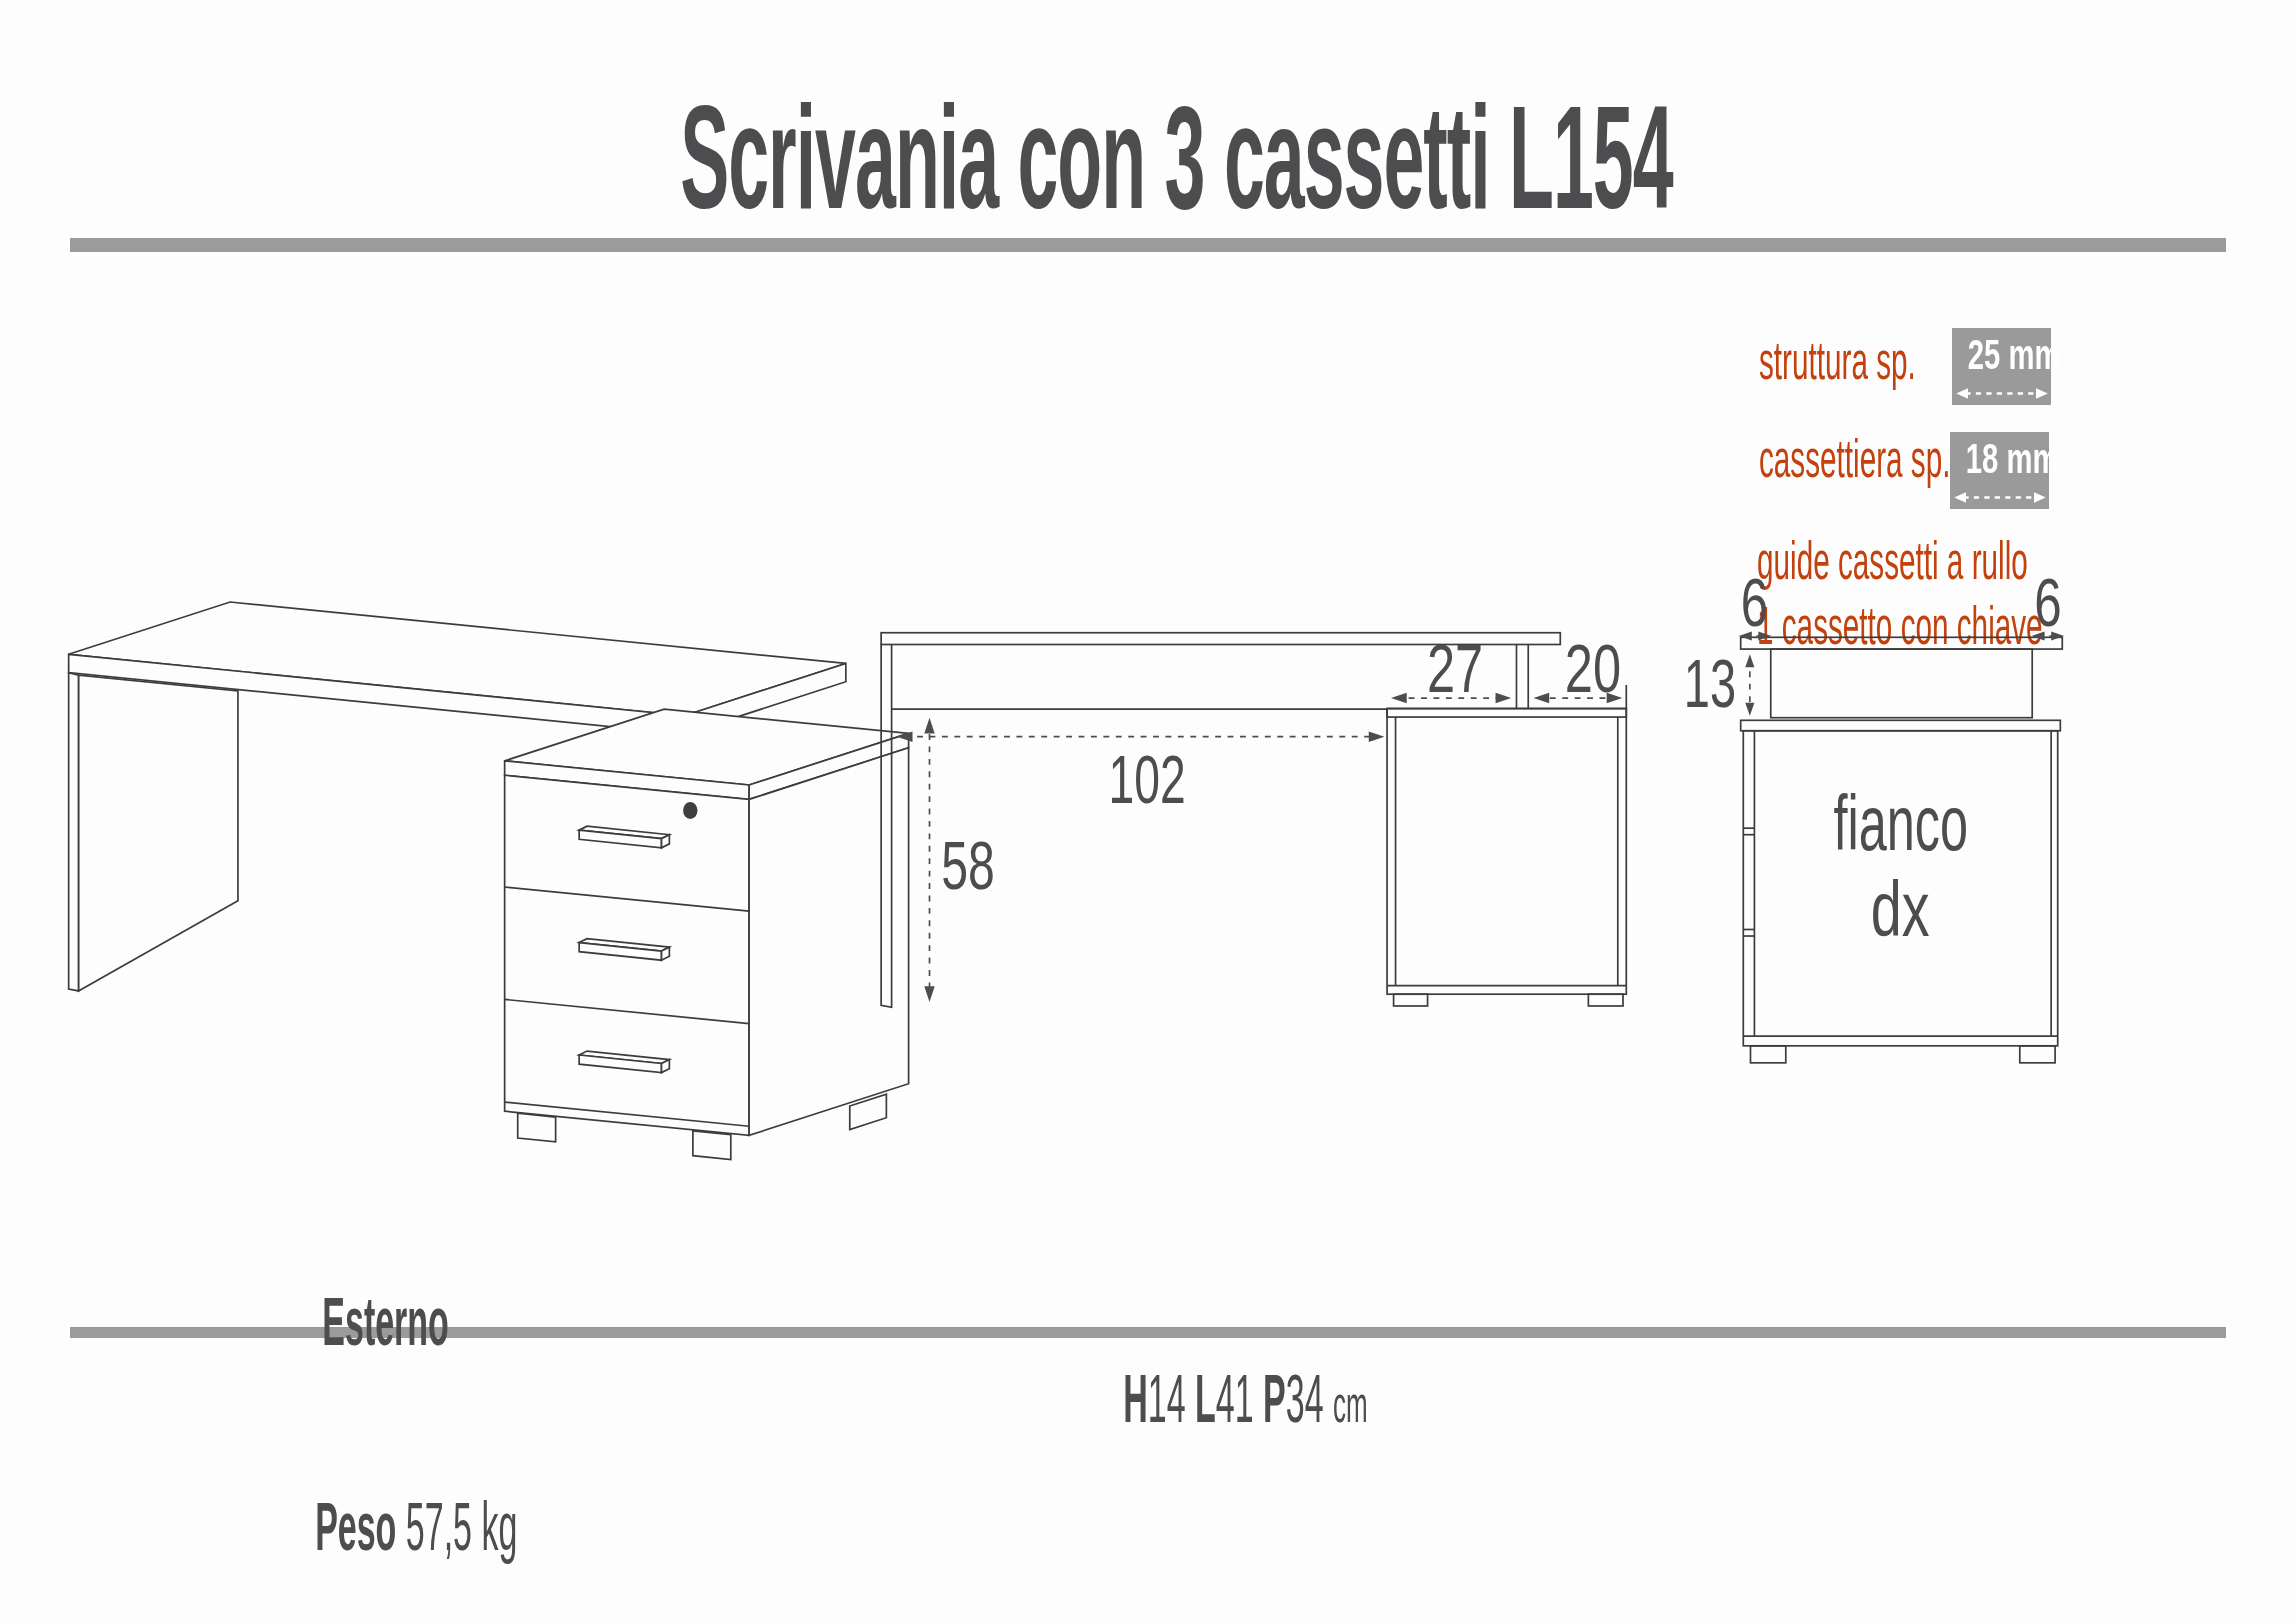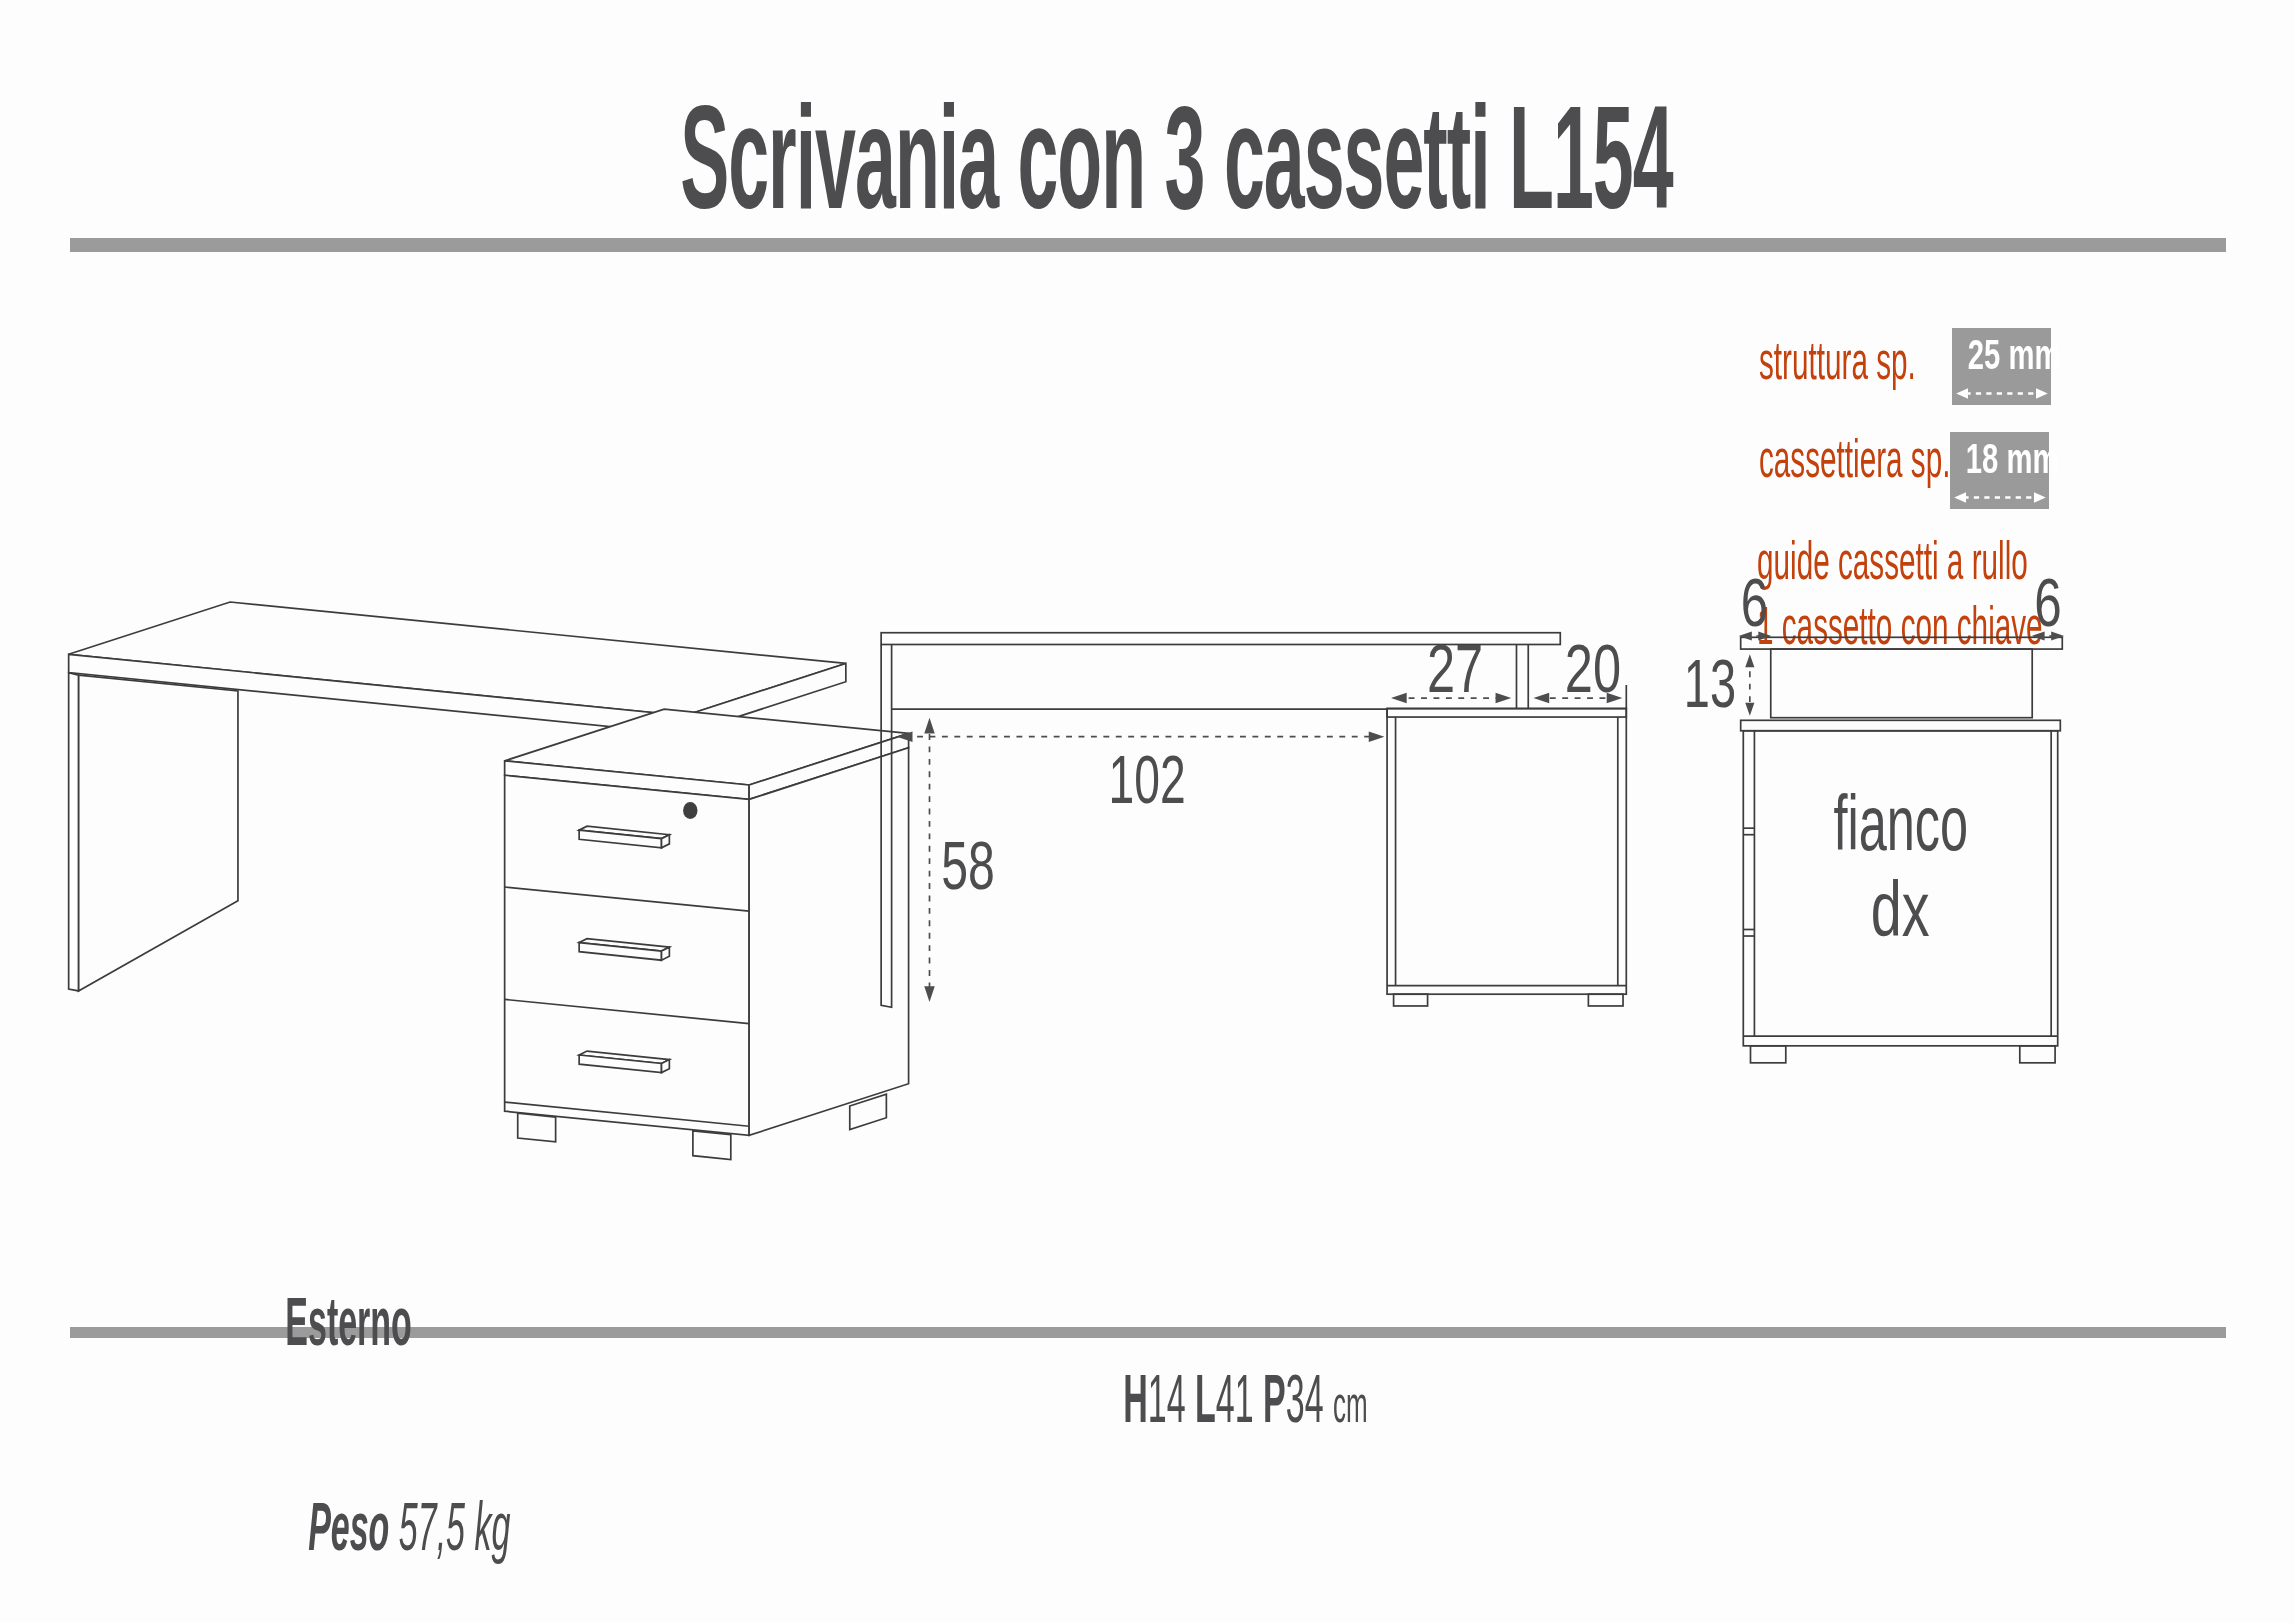--- a/index.html
+++ b/index.html
@@ -36,28 +36,28 @@
   #badge1{left:1952px;top:328px;}
   #badge2{left:1950px;top:432px;}
   .badge .val{
     display:block;text-align:center;margin-top:2.6px;
     font-weight:700;font-size:43px;line-height:46px;color:#ffffff;white-space:nowrap;
     transform:scaleX(.68);transform-origin:center top;
   }
   .badge svg{position:absolute;left:3.9px;bottom:3.3px;}
 
   
-  .ft{position:absolute;color:#4d4d4f;white-space:nowrap;}
+  .ft{position:absolute;color:#4d4d4f;text-align:center;white-space:nowrap;}
   .ft .c2{display:inline-block;transform:scaleX(.5);transform-origin:center top;
           font-size:68px;line-height:68px;font-weight:400;}
   .ft b{font-weight:700;}
   .ft .unit{font-size:52px;}
   #ft-est-title{left:222px;top:1287px;width:327px;}
   #ft-est-dims{left:209px;top:1374px;width:379px;}
-  #ft-peso{left:207px;top:1492px;width:379px;font-style:italic;}
+  #ft-peso{left:214px;top:1492px;width:379px;}
   #ft-int-title{left:989px;top:1295px;width:327px;}
   #ft-int-dims{left:1001px;top:1364px;width:327px;}
 
   
   #drawing{position:absolute;left:0;top:0;}
   #drawing path, #drawing rect, #drawing line, #drawing polyline{
     stroke:#3c3c3c;stroke-width:2.6;fill:none;
     stroke-linejoin:miter;vector-effect:none;
   }
   #drawing .face{fill:#fdfdfd;}

